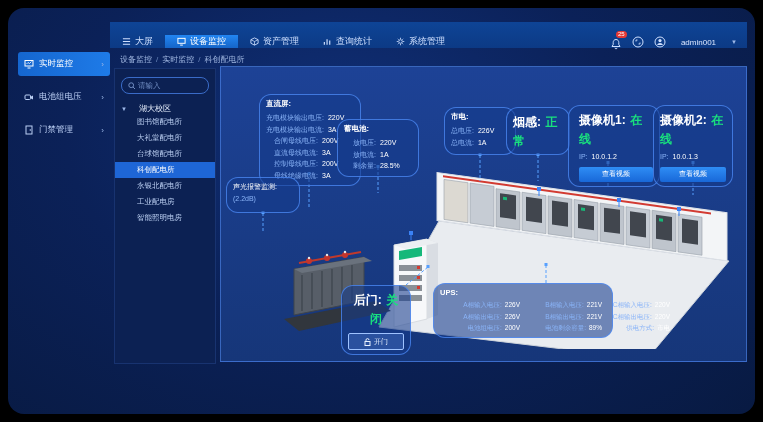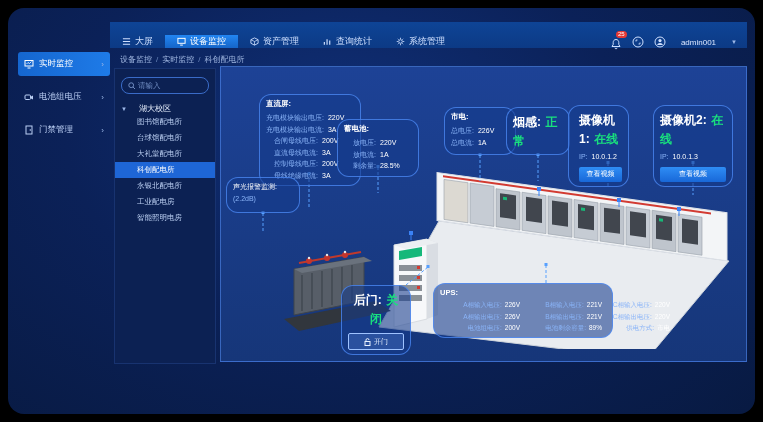--- a/index.html
+++ b/index.html
@@ -161,22 +161,22 @@
           <circle cx="3.2" cy="3.2" r="2.4" fill="none" stroke="#6f8bc0" stroke-width="1"></circle>
           <path d="M5 5l2 2" stroke="#6f8bc0" stroke-width="1"></path>
         </svg>
       <input placeholder="请输入" style="">
     </div>
     <div class="tgroup">
       <span style="font-size:6px;color:#9db8e8;">▼</span>
       <span>湖大校区</span>
     </div>
     <div class="titem">图书馆配电所</div>
+    <div class="titem">大礼堂配电所</div>
     <div class="titem">台球馆配电所</div>
-    <div class="titem">大礼堂配电所</div>
     <div class="titem sel">科创配电所</div>
     <div class="titem">永银北配电所</div>
     <div class="titem">工业配电房</div>
     <div class="titem">智能照明电房</div>
   </div>
 
   <div class="content">
 
     <svg class="scene" viewBox="0 0 500 190">
 
@@ -337,21 +337,21 @@
           <span class="lbl" style="flex:0 0 auto;">总电流:</span>
           <span class="val">1A</span>
         </div>
     </div>
 
     <div class="co" style="left:285px;top:40px;width:64px;height:48px;">
       <span class="inline-status">烟感:</span>
       <span class="inline-status green">正常</span>
     </div>
 
-    <div class="co" style="left:347px;top:38px;width:61px;padding-left:10px;">
+    <div class="co" style="left:347px;top:38px;width:92px;padding-left:10px;">
       <div><span class="inline-status">摄像机1:</span>
         <span class="inline-status green">在线</span></div>
       <div class="co-row" style="margin-top:3px;">
           <span class="lbl" style="flex:0 0 auto;">IP:</span>
           <span class="val" style="width:auto;">10.0.1.2</span>
         </div>
       <div class="btn-view">查看视频</div>
     </div>
 
     <div class="co" style="left:432px;top:38px;width:80px;">

